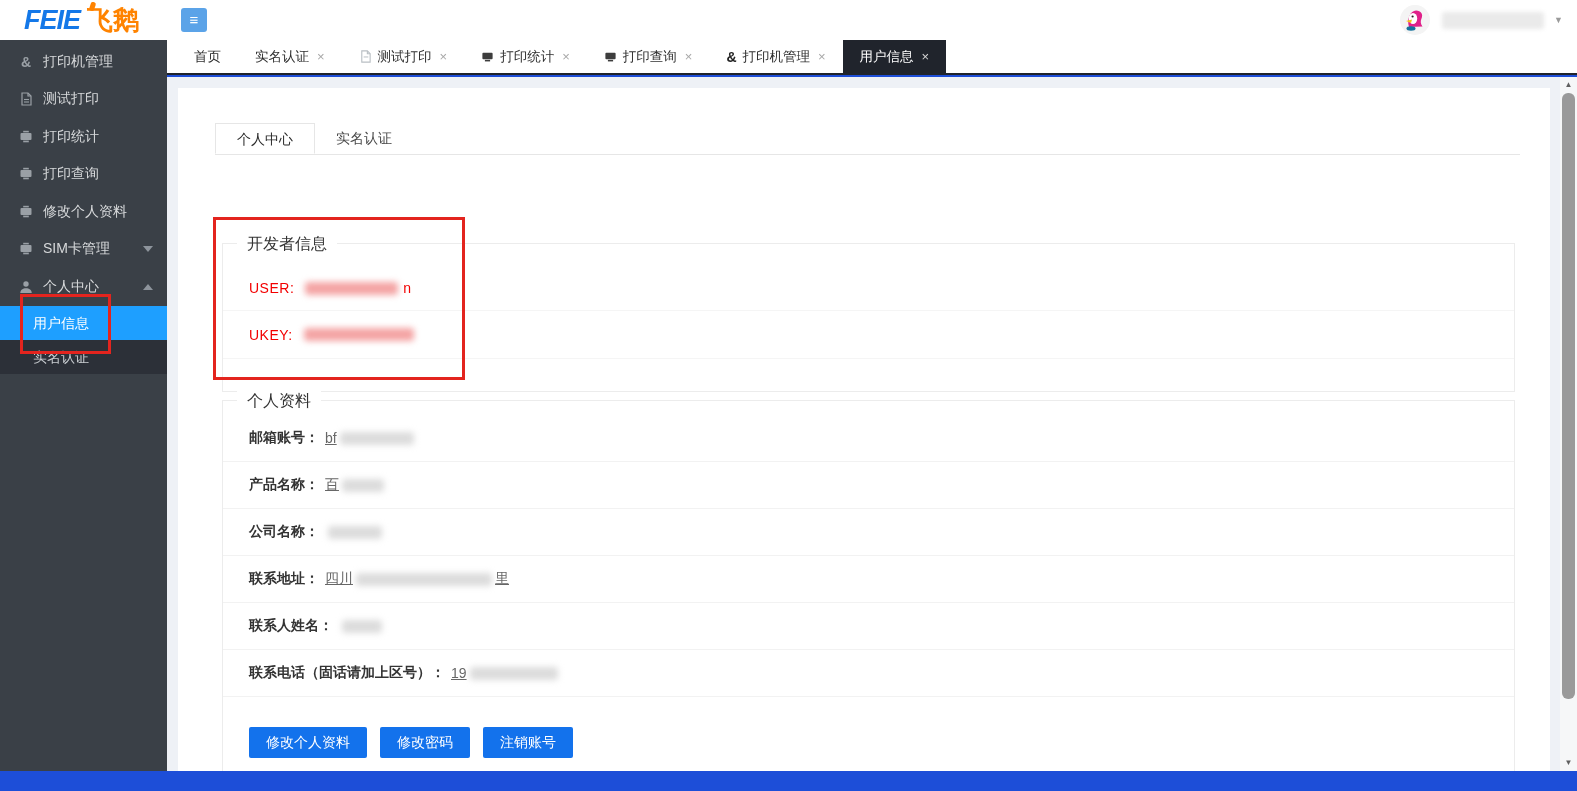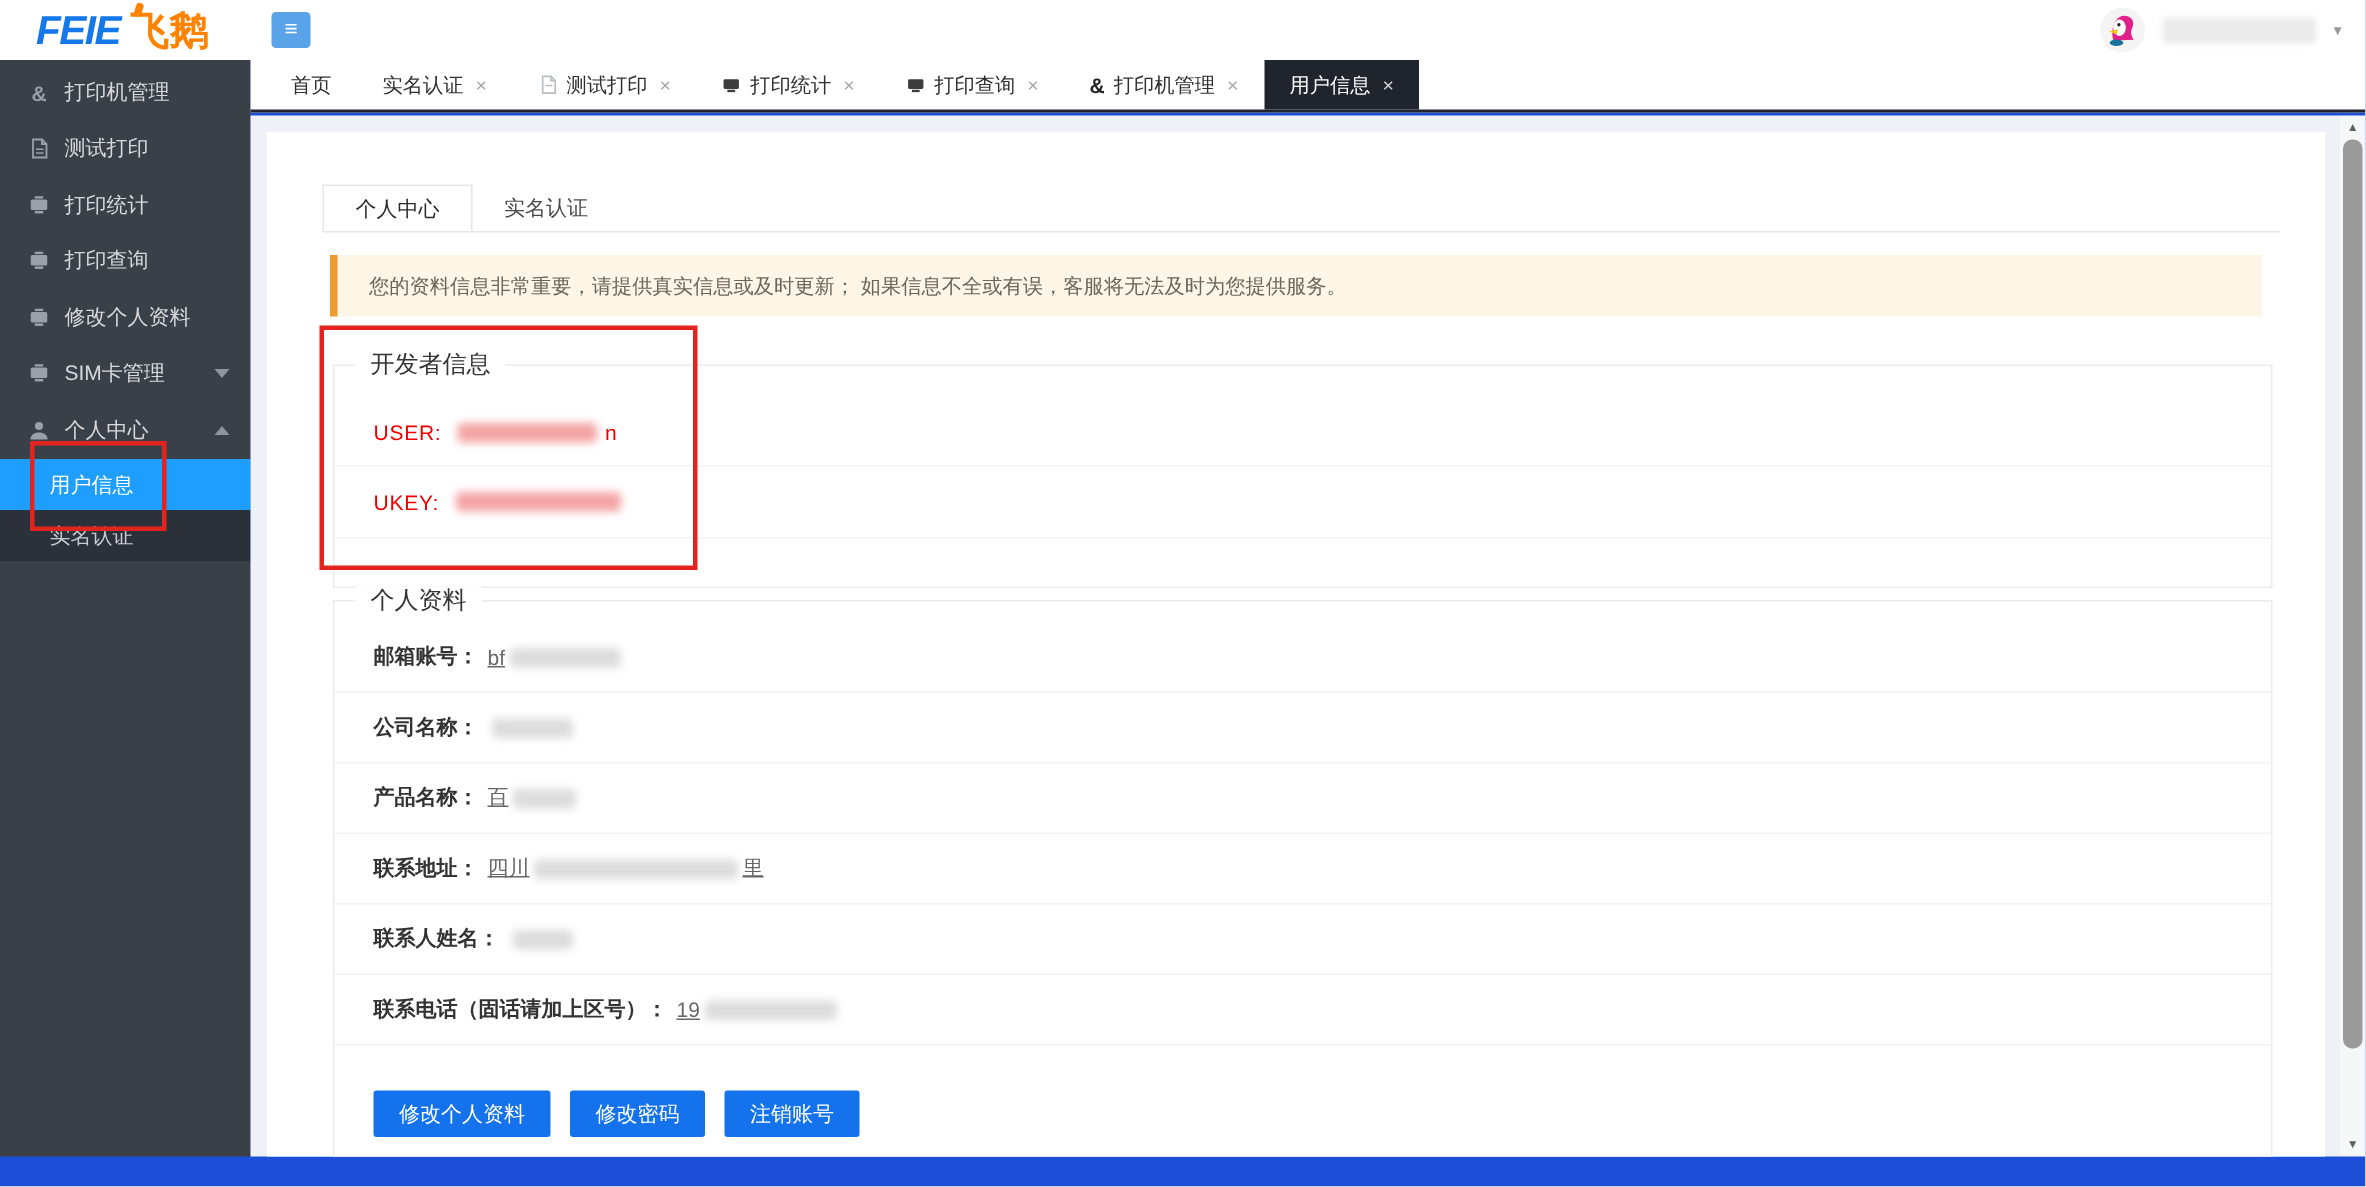--- a/index.html
+++ b/index.html
@@ -243,21 +243,20 @@
   </div>
 
   <div class="content">
     <div class="card">
 
       <div class="inner-tabs">
         <div class="itab active">个人中心</div>
         <div class="itab">实名认证</div>
       </div>
 
-      <div class="notice">您的资料信息非常重要，请提供真实信息或及时更新； 如果信息不全或有误，客服将无法及时为您提供服务。</div>
 
       <div class="fs fs1">
         <div class="fs-legend">开发者信息</div>
         <div class="row row1">
           <span class="key-label">USER:</span>
           <span class="blur red" style="width:93px"></span>
           <span class="key-suffix">n</span>
         </div>
         <div class="row row2">
           <span class="key-label">UKEY:</span>
@@ -267,27 +266,27 @@
 
       <div class="fs fs2">
         <div class="fs-legend">个人资料</div>
 
         <div class="row">
           <span class="f-label">邮箱账号：</span>
           <span class="f-prefix">bf</span>
           <span class="blur gray" style="width:74px"></span>
         </div>
         <div class="row">
-          <span class="f-label">公司名称：</span>
-          <span class="blur gray" style="width:54px"></span>
-        </div>
-        <div class="row">
           <span class="f-label">产品名称：</span>
           <span class="f-prefix">百</span>
           <span class="blur gray" style="width:42px"></span>
+        </div>
+        <div class="row">
+          <span class="f-label">公司名称：</span>
+          <span class="blur gray" style="width:54px"></span>
         </div>
         <div class="row">
           <span class="f-label">联系地址：</span>
           <span class="f-prefix">四川</span>
           <span class="blur gray" style="width:136px"></span>
           <span class="f-suffix">里</span>
         </div>
         <div class="row">
           <span class="f-label">联系人姓名：</span>
           <span class="blur gray" style="width:40px"></span>

